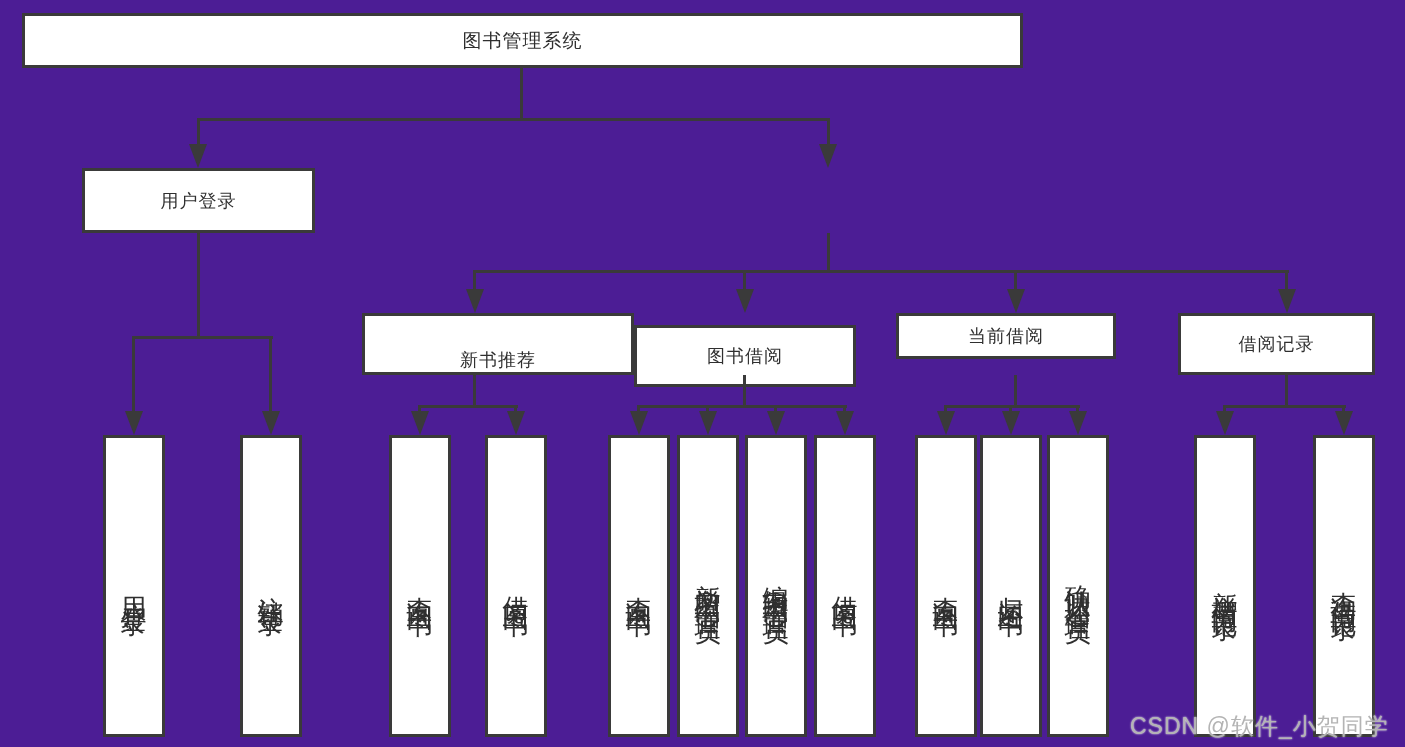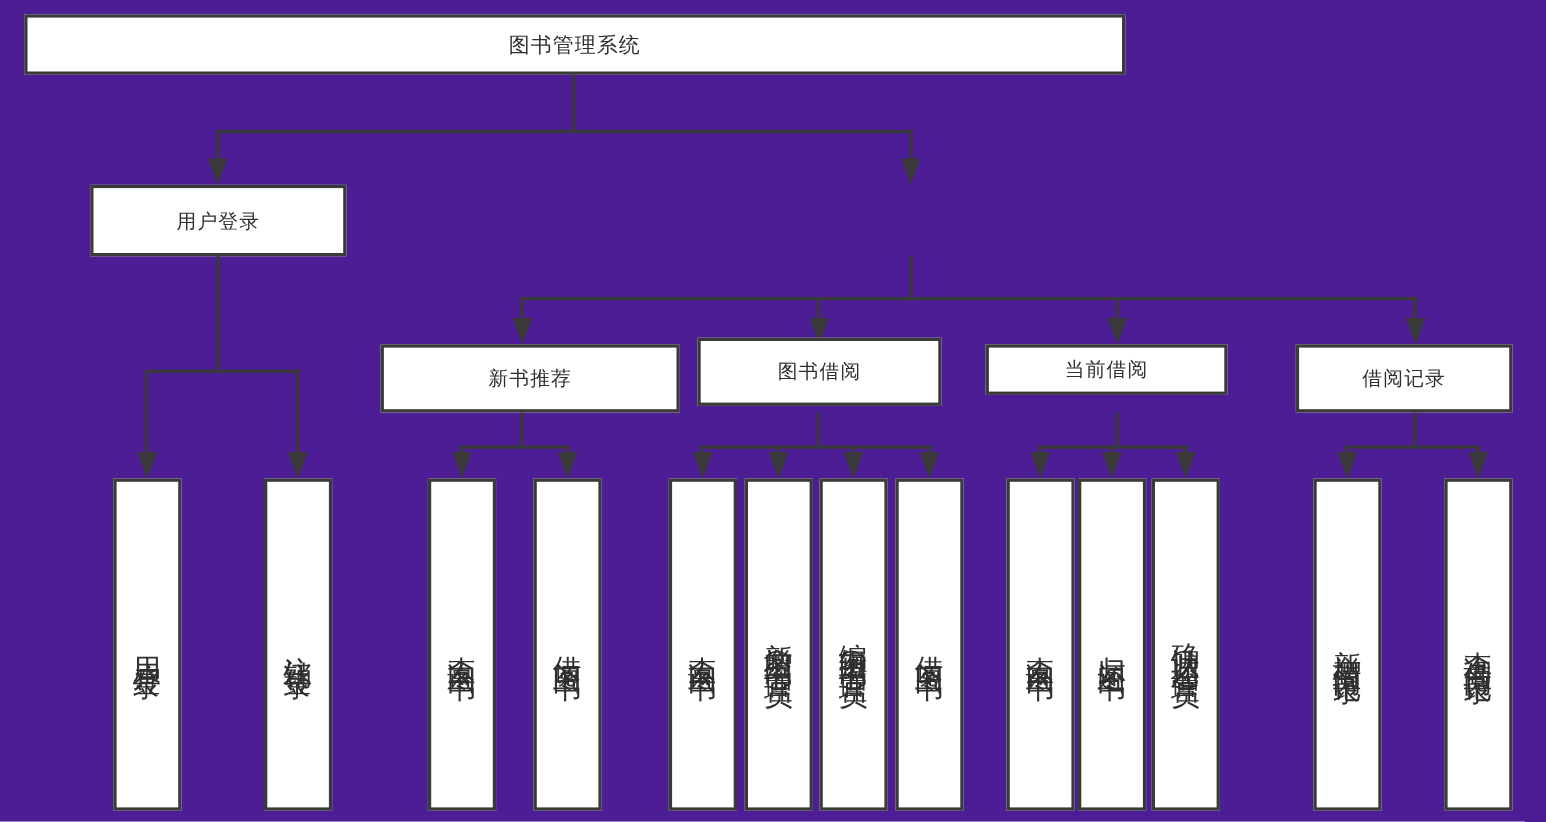--- a/index.html
+++ b/index.html
@@ -85,24 +85,24 @@
   <div class="line" style="left:473px; top:270px; width:816px; height:3px;"></div>
   <div class="line" style="left:473px; top:270px; width:3px; height:19px;"></div>
   <div class="arrow" style="left:466px; top:289px;"></div>
   <div class="line" style="left:743px; top:270px; width:3px; height:19px;"></div>
   <div class="arrow" style="left:736px; top:289px;"></div>
   <div class="line" style="left:1014px; top:270px; width:3px; height:19px;"></div>
   <div class="arrow" style="left:1007px; top:289px;"></div>
   <div class="line" style="left:1285px; top:270px; width:3px; height:19px;"></div>
   <div class="arrow" style="left:1278px; top:289px;"></div>
 
-  <div class="box" style="left:346px; top:313px; width:272px; height:62px;">
+  <div class="box" style="left:362px; top:313px; width:272px; height:62px;align-items:flex-end;">
     <span class="hlabel">新书推荐</span>
   </div>
-  <div class="box" style="left:634px; top:307px; width:222px; height:62px;">
+  <div class="box" style="left:634px; top:325px; width:222px; height:62px;">
     <span class="hlabel">图书借阅</span>
   </div>
   <div class="box" style="left:896px; top:313px; width:220px; height:46px;">
     <span class="hlabel">当前借阅</span>
   </div>
   <div class="box" style="left:1178px; top:313px; width:197px; height:62px;justify-content:center;">
     <span class="hlabel">借阅记录</span>
   </div>
 
   <div class="line" style="left:473px; top:375px; width:3px; height:30px;"></div>
@@ -176,14 +176,15 @@
     <span class="vtext">确认归还（管理员）</span>
   </div>
 
   <div class="box" style="left:1194px; top:435px; width:62px; height:302px;">
     <span class="vtext">新增借阅记录</span>
   </div>
   <div class="box" style="left:1313px; top:435px; width:62px; height:302px;">
     <span class="vtext">查询借阅记录</span>
   </div>
 
+  <div class="watermark">CSDN @软件_小贺同学</div>
 
 </div>
 
 </body></html>

